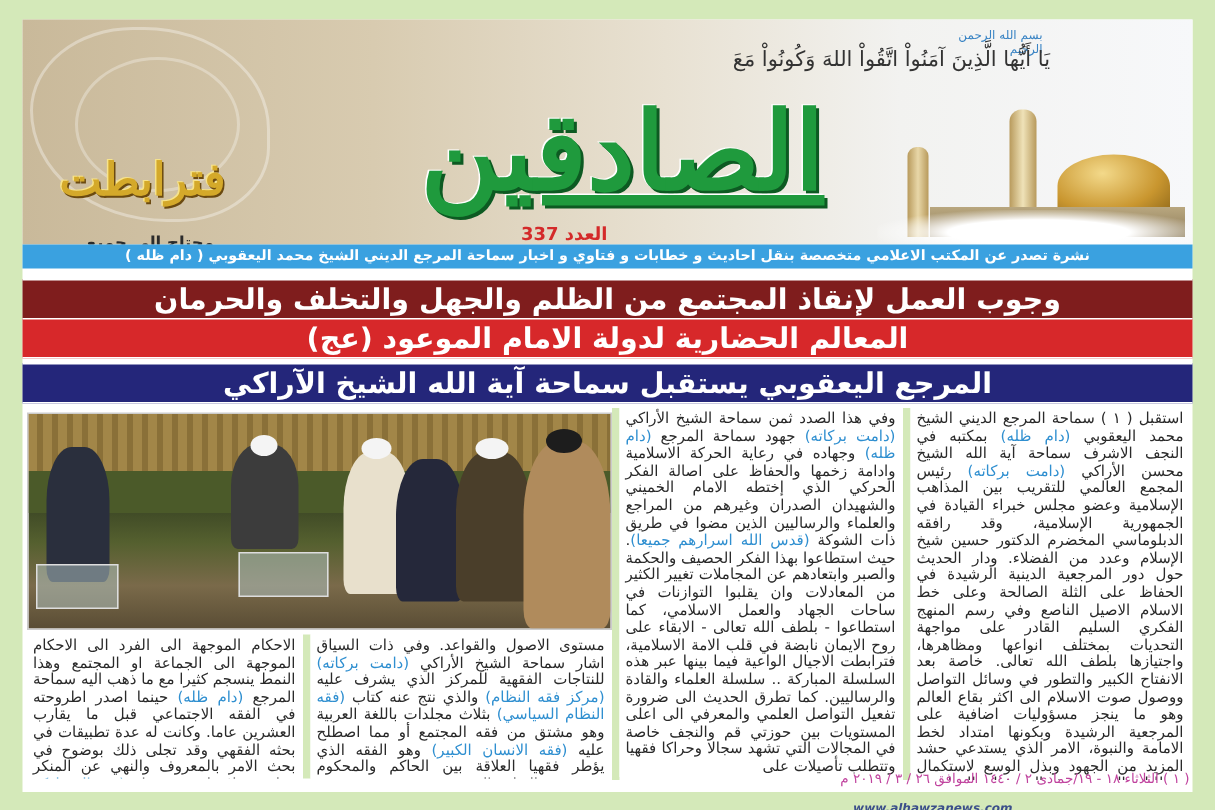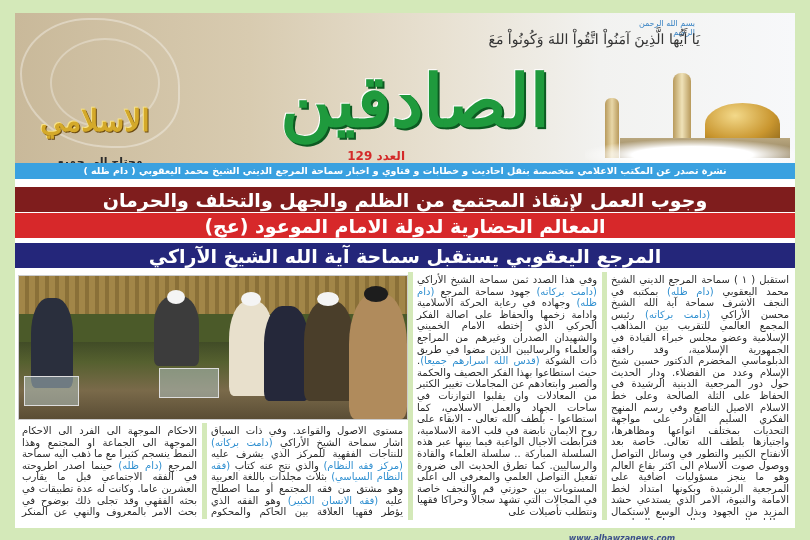--- a/index.html
+++ b/index.html
@@ -37,20 +37,21 @@
   .slogan {
     position: absolute; left: 30px; top: 142px; width: 110px; text-align: center;
     direction: rtl; font-size: 11px; font-weight: bold; color: #2b2b2b;
   }
   .title {
     position: absolute; left: 225px; top: 38px; width: 350px; height: 100px;
     direction: rtl; text-align: center;
     font-family: "DejaVu Serif", serif; font-weight: bold; font-size: 72px;
     color: #1f9a3d; line-height: 100px;
     text-shadow: 2px 2px 0 #0d5a22, -1px -1px 0 #ffffff;
+    text-decoration: underline;
   }
   .basmala {
     position: absolute; left: 610px; top: 6px; width: 70px; direction: rtl;
     font-size: 8px; color: #3a84c4; text-align: right;
   }
   .verse {
     position: absolute; left: 390px; top: 18px; width: 295px; direction: rtl;
     font-family: "DejaVu Serif", serif; font-size: 14px; color: #333; text-align: right;
   }
   .shrine {
@@ -137,33 +138,33 @@
   }
 </style>
 </head>
 <body>
 
 <div class="page">
 
   <div class="masthead">
     <div class="swirl"></div>
     <div class="swirl2"></div>
-    <div class="logo-box">الاسلامي</div>
+    <div class="logo-box">فترابطت</div>
     <div class="slogan">محتاج الى جميع أبنائه</div>
     <div class="basmala">بسم الله الرحمن الرحيم</div>
     <div class="verse">يَا أَيُّها الَّذِينَ آمَنُواْ اتَّقُواْ اللهَ وَكُونُواْ مَعَ</div>
     <div class="title">الصادقين</div>
     <div class="shrine">
       <div class="minaret1"></div>
       <div class="minaret2"></div>
       <div class="dome"></div>
       <div class="base"></div>
       <div class="cloud"></div>
     </div>
-    <div class="issue">العدد 129</div>
+    <div class="issue">العدد 337</div>
   </div>
 
   <div class="strip">نشرة تصدر عن المكتب الاعلامي متخصصة بنقل احاديث و خطابات و فتاوي و اخبار سماحة المرجع الديني الشيخ محمد اليعقوبي ( دام ظله )</div>
 
   <div class="banner b1">وجوب العمل لإنقاذ المجتمع من الظلم والجهل والتخلف والحرمان</div>
   <div class="banner b2">المعالم الحضارية لدولة الامام الموعود (عج)</div>
   <div class="banner b3">المرجع اليعقوبي يستقبل سماحة آية الله الشيخ الآراكي</div>
 
   <div class="photo">
     <div class="curtain"></div>
@@ -184,14 +185,15 @@
 
   <div class="sep sep1"></div>
   <div class="sep sep2"></div>
   <div class="sep sep3"></div>
 
   <div class="col col-r1"><span>استقبل ( ١ ) سماحة المرجع الديني الشيخ محمد اليعقوبي </span><span class="hl">(دام ظله)</span><span> بمكتبه في النجف الاشرف سماحة آية الله الشيخ محسن الأراكي </span><span class="hl">(دامت بركاته)</span><span> رئيس المجمع العالمي للتقريب بين المذاهب الإسلامية وعضو مجلس خبراء القيادة في الجمهورية الإسلامية، وقد رافقه الدبلوماسي المخضرم الدكتور حسين شيخ الإسلام وعدد من الفضلاء. ودار الحديث حول دور المرجعية الدينية الرشيدة في الحفاظ على الثلة الصالحة وعلى خط الاسلام الاصيل الناصع وفي رسم المنهج الفكري السليم القادر على مواجهة التحديات بمختلف انواعها ومظاهرها، واجتيازها بلطف الله تعالى. خاصة بعد الانفتاح الكبير والتطور في وسائل التواصل ووصول صوت الاسلام الى اكثر بقاع العالم وهو ما ينجز مسؤوليات اضافية على المرجعية الرشيدة وبكونها امتداد لخط الامامة والنبوة، الامر الذي يستدعي حشد المزيد من الجهود وبذل الوسع لاستكمال متطلبات النهوض بهذه المسؤولية العظيمة.</span></div>
   <div class="col col-r2"><span>وفي هذا الصدد ثمن سماحة الشيخ الأراكي </span><span class="hl">(دامت بركاته)</span><span> جهود سماحة المرجع </span><span class="hl">(دام ظله)</span><span> وجهاده في رعاية الحركة الاسلامية وادامة زخمها والحفاظ على اصالة الفكر الحركي الذي إختطه الامام الخميني والشهيدان الصدران وغيرهم من المراجع والعلماء والرساليين الذين مضوا في طريق ذات الشوكة </span><span class="hl">(قدس الله اسرارهم جميعا)</span><span>. حيث استطاعوا بهذا الفكر الحصيف والحكمة والصبر وابتعادهم عن المجاملات تغيير الكثير من المعادلات وان يقلبوا التوازنات في ساحات الجهاد والعمل الاسلامي، كما استطاعوا - بلطف الله تعالى - الابقاء على روح الايمان نابضة في قلب الامة الاسلامية، فترابطت الاجيال الواعية فيما بينها عبر هذه السلسلة المباركة .. سلسلة العلماء والقادة والرساليين. كما تطرق الحديث الى ضرورة تفعيل التواصل العلمي والمعرفي الى اعلى المستويات بين حوزتي قم والنجف خاصة في المجالات التي تشهد سجالا وحراكا فقهيا وتتطلب تأصيلات على</span></div>
   <div class="col col-b1"><span>مستوى الاصول والقواعد. وفي ذات السياق اشار سماحة الشيخ الأراكي </span><span class="hl">(دامت بركاته)</span><span> للنتاجات الفقهية للمركز الذي يشرف عليه </span><span class="hl">(مركز فقه النظام)</span><span> والذي نتج عنه كتاب </span><span class="hl">(فقه النظام السياسي)</span><span> بثلاث مجلدات باللغة العربية وهو مشتق من فقه المجتمع أو مما اصطلح عليه </span><span class="hl">(فقه الانسان الكبير)</span><span> وهو الفقه الذي يؤطر فقهيا العلاقة بين الحاكم والمحكوم وتتسع فيه النظرة الفقهية من</span></div>
   <div class="col col-b2"><span>الاحكام الموجهة الى الفرد الى الاحكام الموجهة الى الجماعة او المجتمع وهذا النمط ينسجم كثيرا مع ما ذهب اليه سماحة المرجع </span><span class="hl">(دام ظله)</span><span> حينما اصدر اطروحته في الفقه الاجتماعي قبل ما يقارب العشرين عاما. وكانت له عدة تطبيقات في بحثه الفقهي وقد تجلى ذلك بوضوح في بحث الامر بالمعروف والنهي عن المنكر وما صدر لاحقا تحت عنوان </span><span class="hl">(فقه المشاركة في السلطة)</span><span>.</span></div>
 
+  <div class="footer">( ١ ) الثلاثاء ١٨ - ١٩/جمادى ٢ / ١٤٤٠ الموافق ٢٦ / ٣ / ٢٠١٩ م</div>
   <div class="watermark">www.alhawzanews.com</div>
 </div>
 
 </body></html>

